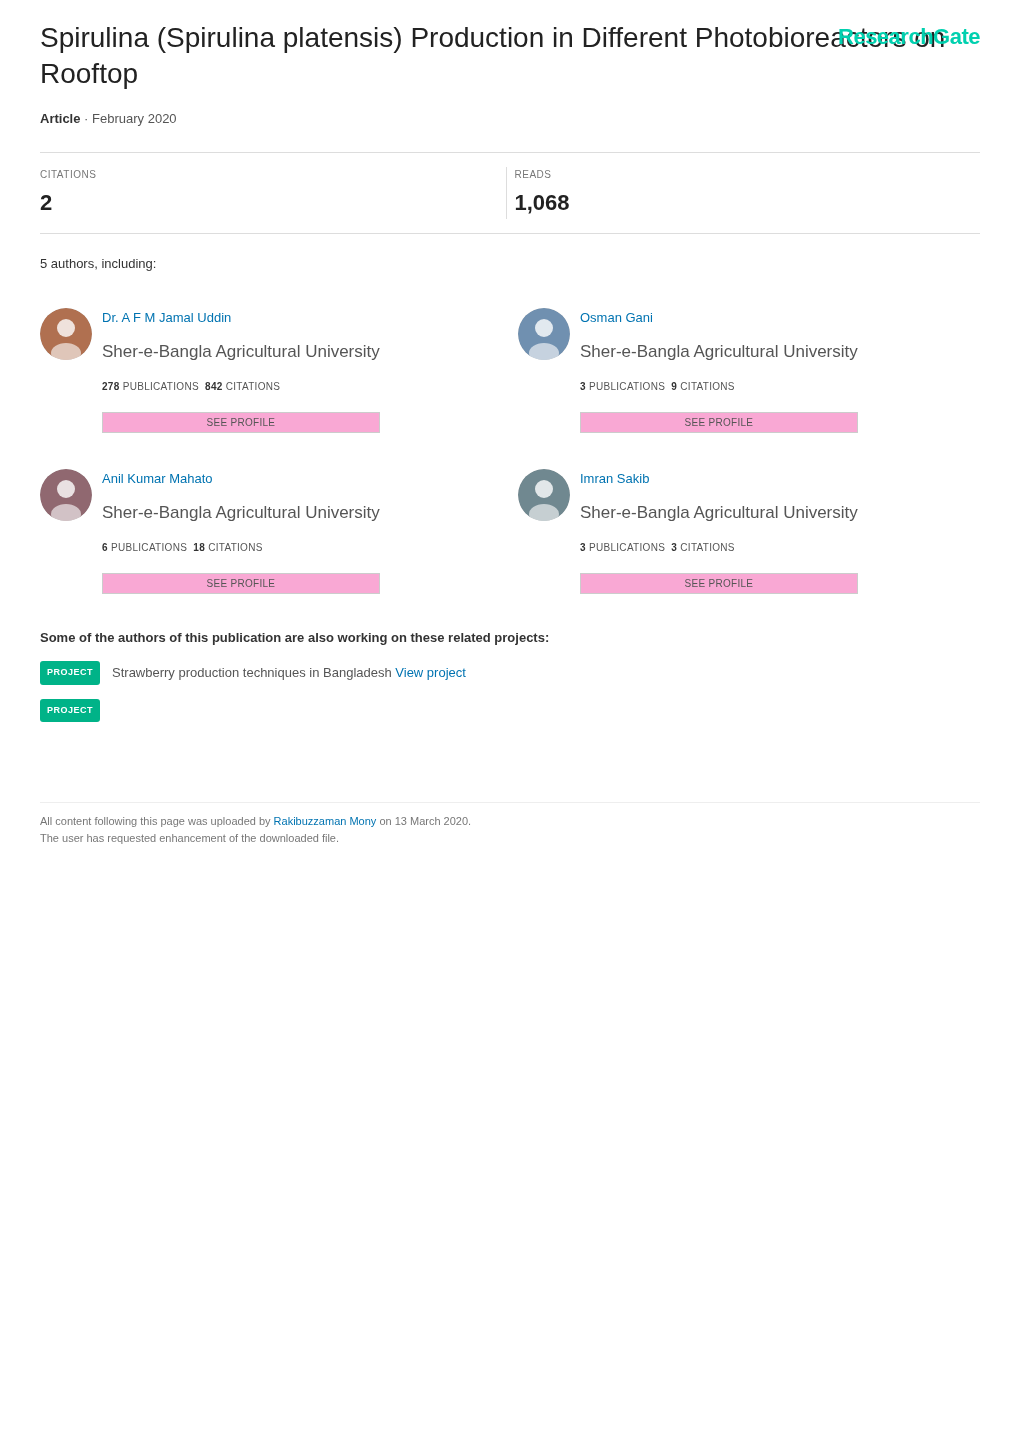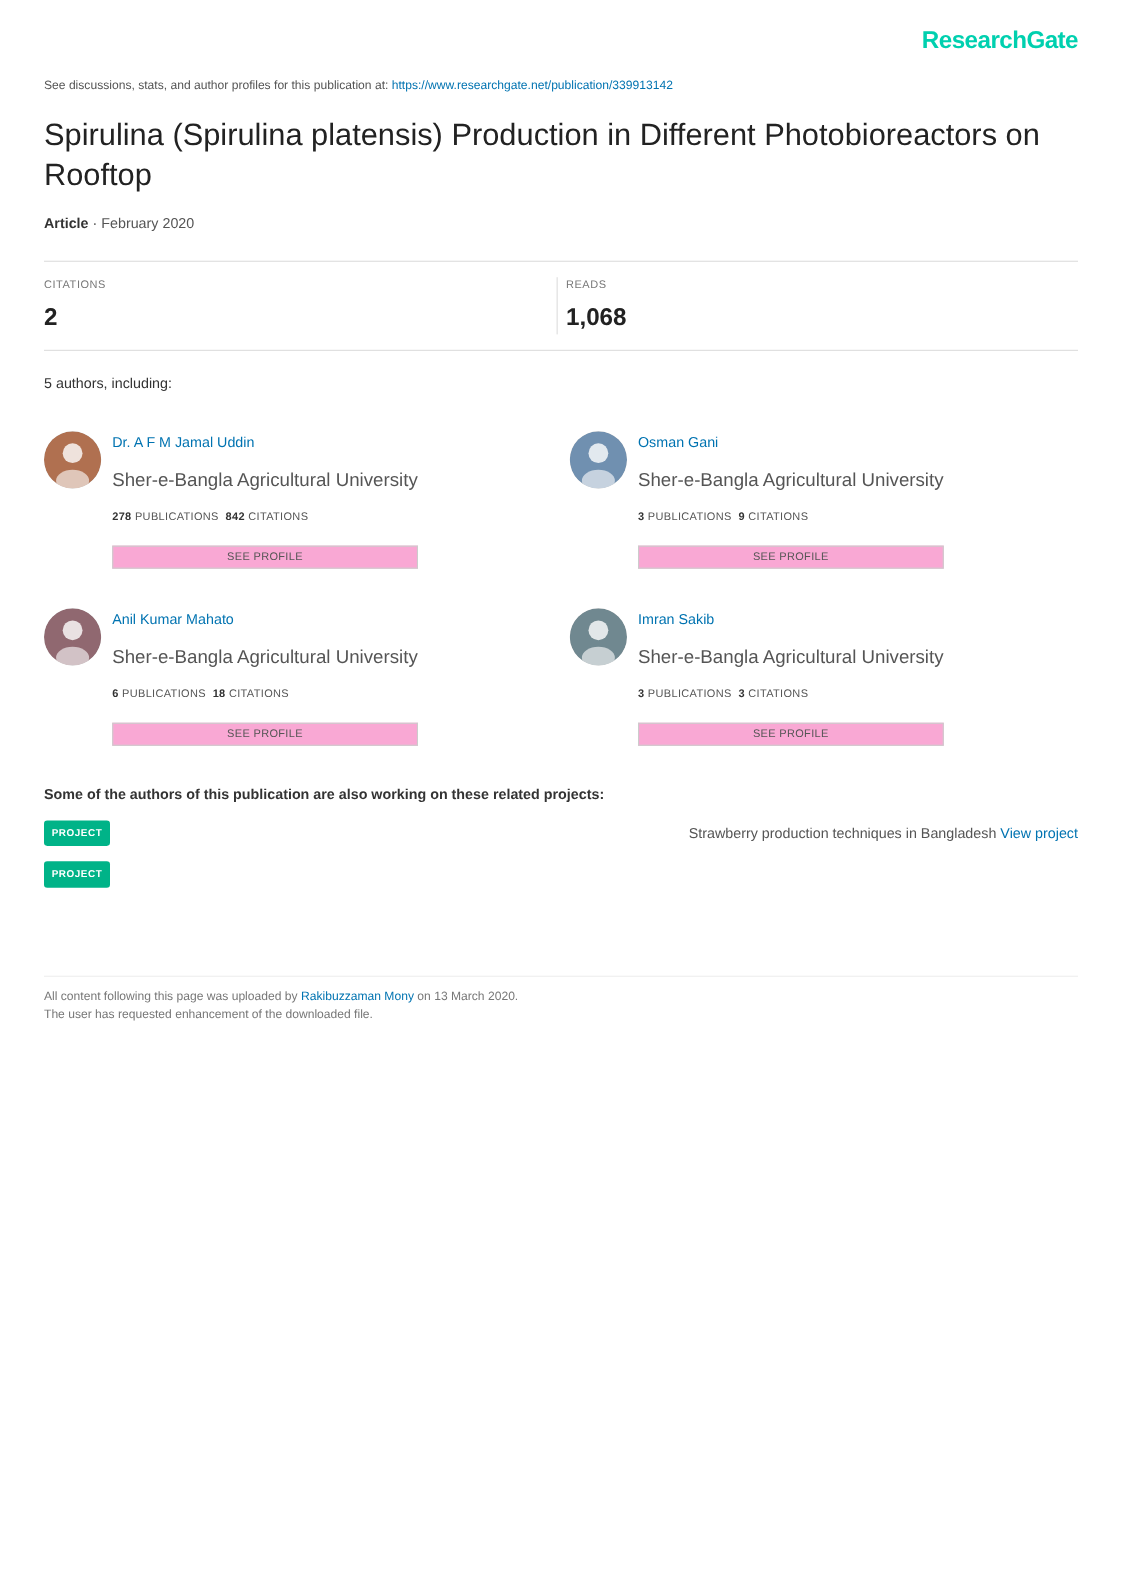--- a/index.html
+++ b/index.html
@@ -168,21 +168,20 @@
       font-size: 13px;
       font-weight: bold;
       color: #333;
       margin-bottom: 14px;
     }
     .project-item {
       display: flex;
       align-items: center;
       gap: 12px;
       margin-bottom: 14px;
-      justify-content: space-between;
     }
     .project-badge {
       background: #00b388;
       color: #fff;
       font-family: Arial, sans-serif;
       font-size: 9px;
       font-weight: bold;
       padding: 5px 7px;
       border-radius: 3px;
       text-transform: uppercase;
@@ -212,24 +211,20 @@
       text-decoration: none;
     }
   </style>
 </head>
 <body>
 
 <div class="page-wrapper">
 
   <div class="researchgate-logo">ResearchGate</div>
 
-  <div class="source-link">
-    <span>See discussions, stats, and author profiles for this publication at:</span>
-    <a href="#">https://www.researchgate.net/publication/339913142</a>
-  </div>
 
   <h1 class="article-title">Spirulina (Spirulina platensis) Production in Different Photobioreactors on Rooftop</h1>
 
   <div class="article-type">
     <strong>Article</strong>
     <span> · </span>
     <span>February 2020</span>
   </div>
 
   <div class="stats-row">

